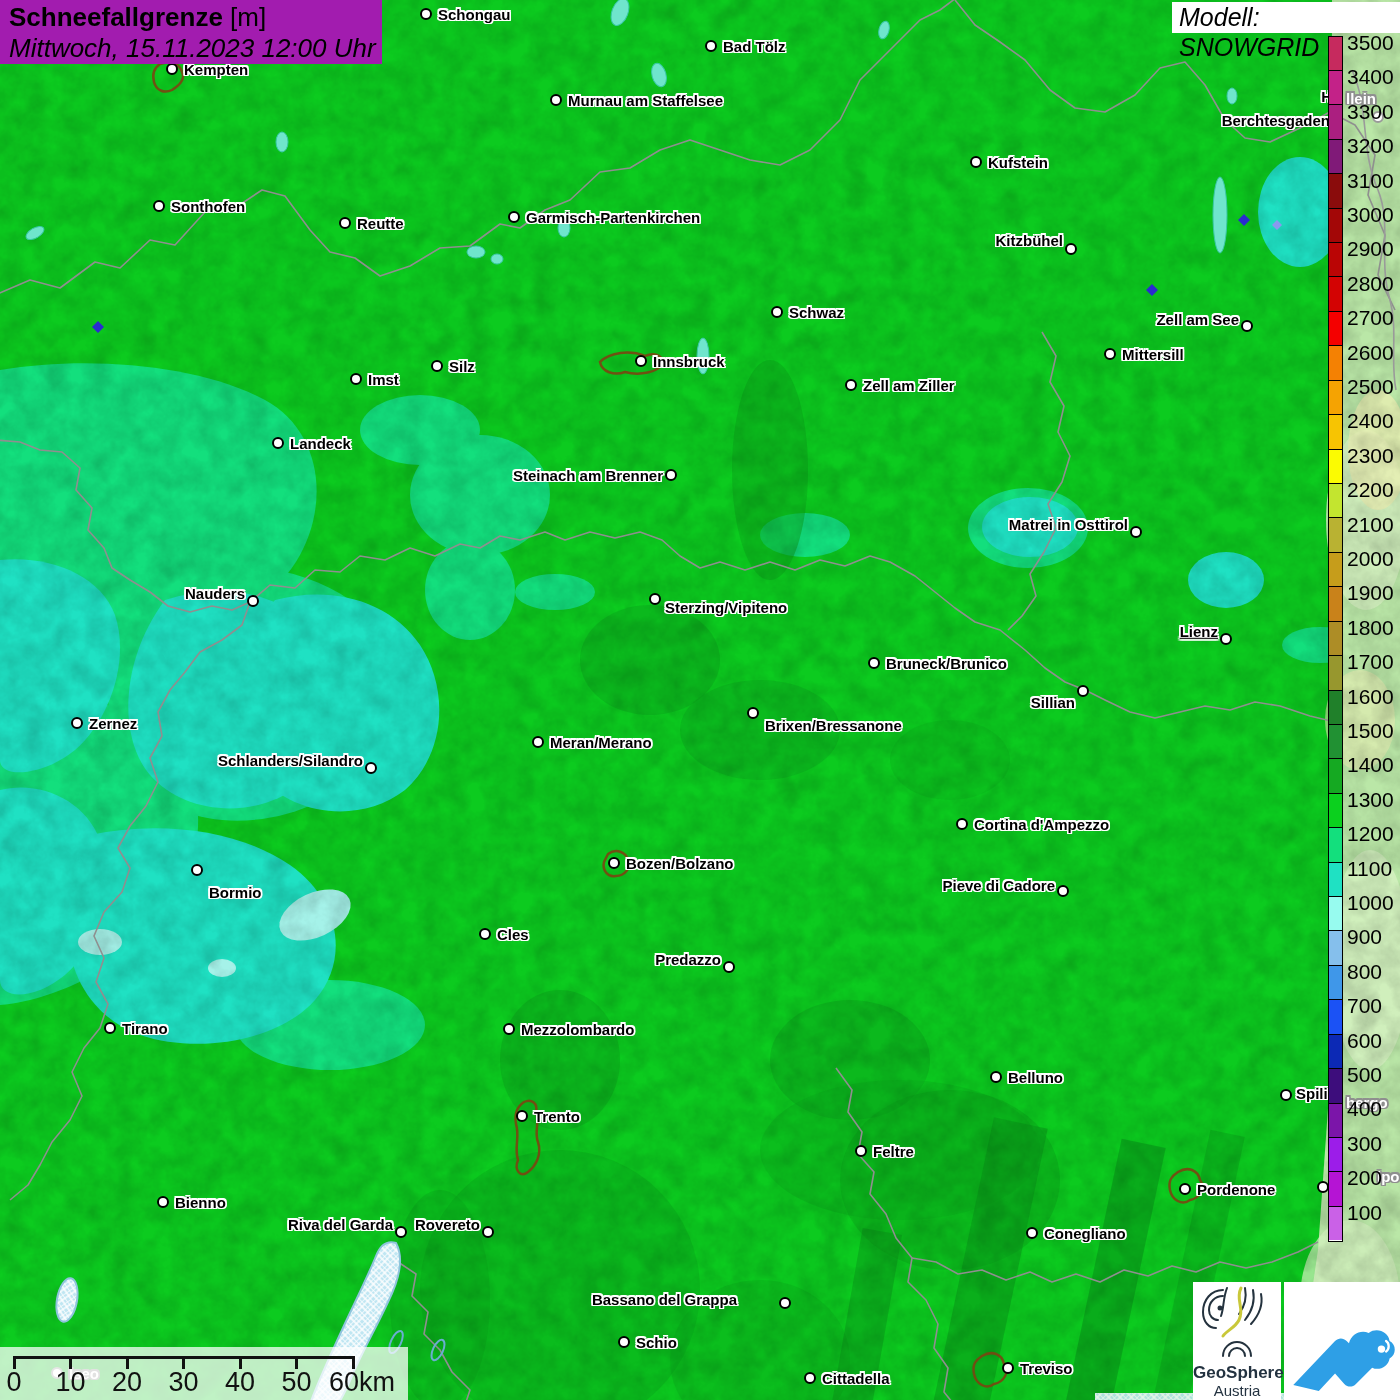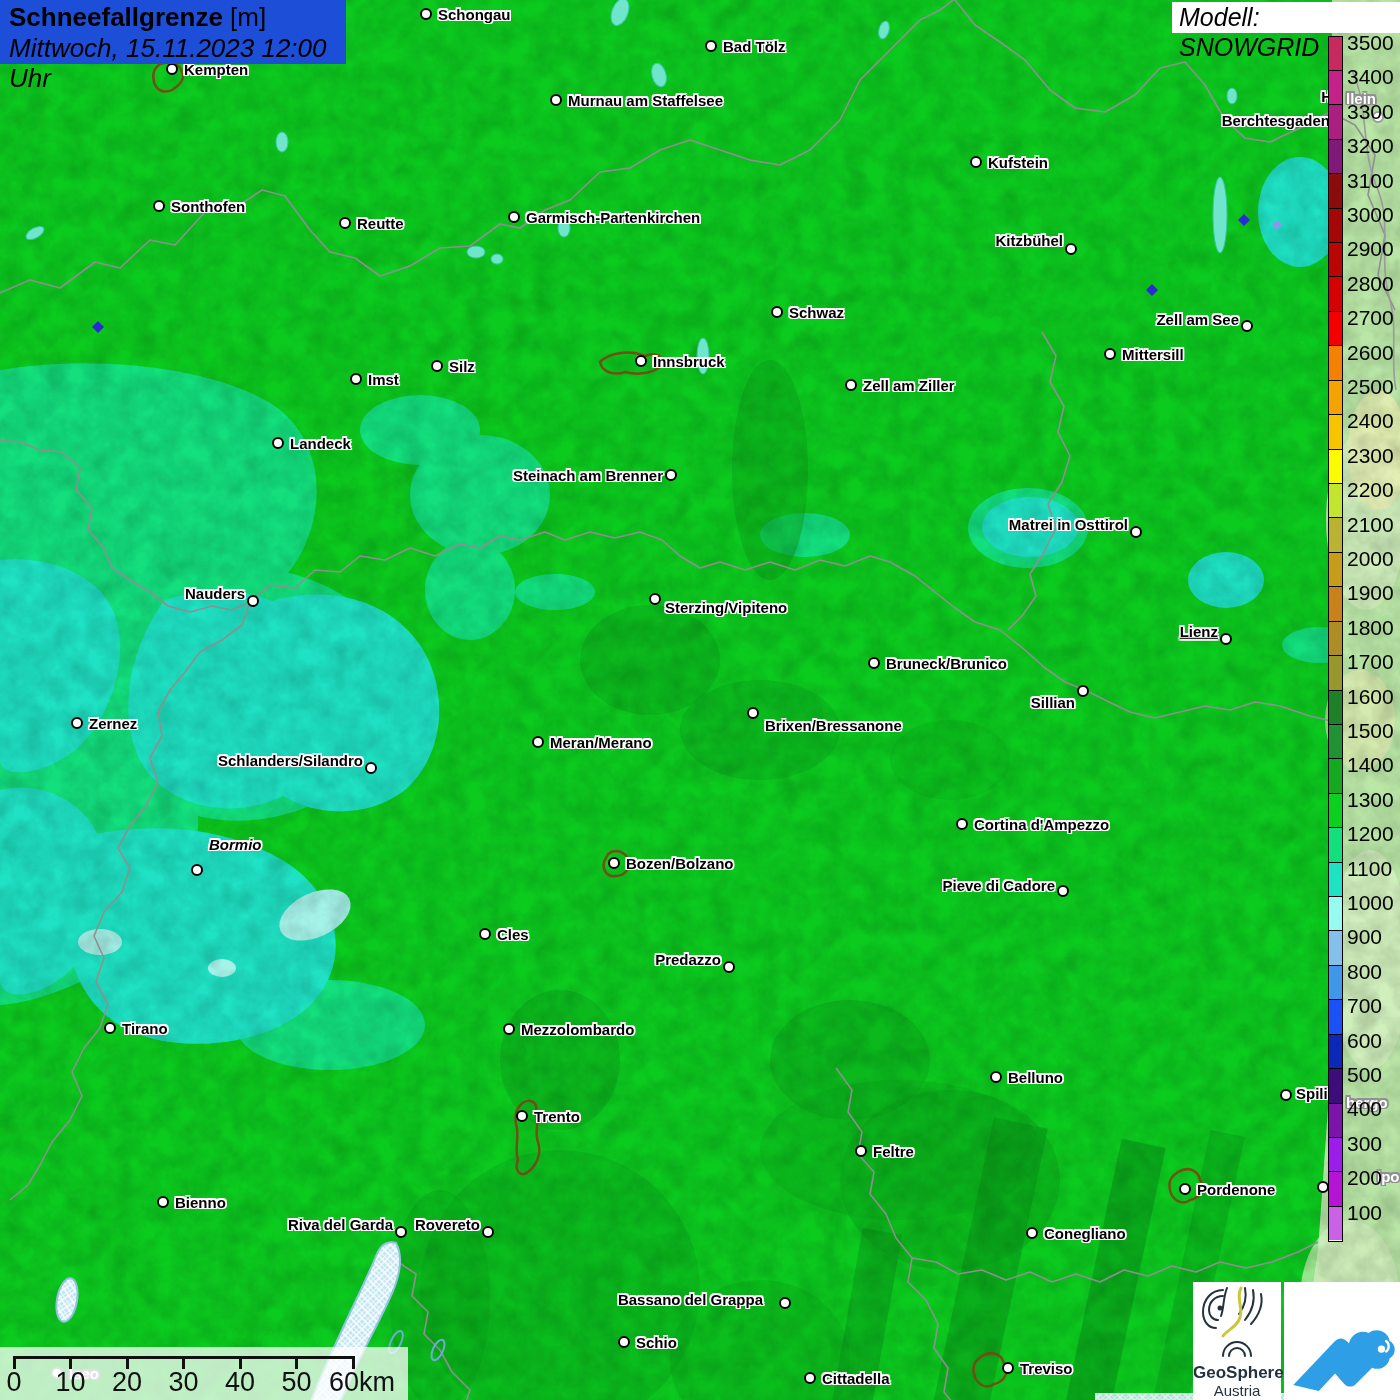--- a/index.html
+++ b/index.html
@@ -22,21 +22,21 @@
                         1.5px 1.5px 0 #8f8f8f,0 -1.5px 0 #8f8f8f,0 1.5px 0 #8f8f8f,
                        -1.5px 0 0 #8f8f8f,1.5px 0 0 #8f8f8f;}
   
   #colorbar{position:absolute;left:1328px;top:35.5px;width:13px;height:1204px;z-index:20;
             border:1.5px solid #000;display:flex;flex-direction:column;background:#fff;}
   .cb-seg{flex:1 1 auto;border-bottom:1px solid #000;}
   .cb-seg:last-child{border-bottom:none;}
   #colorbar-labels{position:absolute;left:0;top:0;width:1400px;height:1400px;z-index:20;pointer-events:none;text-decoration:underline;}
   .cb-lbl{position:absolute;left:1347px;font-size:21px;color:#000;transform:translateY(-50%);}
   
-  #title-box{position:absolute;left:0;top:0;width:346px;height:64px;background:#1d4ed8;z-index:40;
+  #title-box{position:absolute;left:0;top:0;width:382px;height:64px;background:#a21caf;z-index:40;
              padding:2px 0 0 9px;box-sizing:border-box;}
   #title-line1{font-size:26px;line-height:31px;color:#000;}
   #title-line1 b{font-weight:bold;}
   #title-line2{font-size:26px;line-height:30px;font-style:italic;color:#000;}
   #model-box{position:absolute;right:0;top:2px;width:228px;height:31px;background:#fff;z-index:40;
              font-size:25px;font-style:italic;color:#000;line-height:30px;padding-left:7px;box-sizing:border-box;}
   
   #scalebar{position:absolute;left:0;top:1347px;width:408px;height:53px;z-index:30;
             background:rgba(255,255,255,0.74);}
   #sb-line{position:absolute;left:14px;top:9px;width:341px;height:3px;background:#111;}
@@ -234,21 +234,21 @@
       <span class="citylbl" style="left: 765px; top: 714px; margin-top: 12px;">Brixen/Bressanone</span>
       <span class="citydot" style="left: 77px; top: 723px;"></span>
       <span class="citylbl" style="left: 89px; top: 724px;">Zernez</span>
       <span class="citydot" style="left: 538px; top: 742px;"></span>
       <span class="citylbl" style="left: 550px; top: 743px;">Meran/Merano</span>
       <span class="citydot" style="left: 371px; top: 768px;"></span>
       <span class="citylbl r" style="left: 363px; top: 761px;">Schlanders/Silandro</span>
       <span class="citydot" style="left: 962px; top: 824px;"></span>
       <span class="citylbl" style="left: 974px; top: 825px;">Cortina d'Ampezzo</span>
       <span class="citydot" style="left: 197px; top: 870px;"></span>
-      <span class="citylbl" style="left: 209px; top: 845px; font-style: italic;">Bormio</span>
+      <span class="citylbl" style="left: 209px; top: 893px;">Bormio</span>
       <span class="citydot" style="left: 614px; top: 863px;"></span>
       <span class="citylbl" style="left: 626px; top: 864px;">Bozen/Bolzano</span>
       <span class="citydot" style="left: 1063px; top: 891px;"></span>
       <span class="citylbl r" style="left: 1055px; top: 886px;">Pieve di Cadore</span>
       <span class="citydot" style="left: 485px; top: 934px;"></span>
       <span class="citylbl" style="left: 497px; top: 935px;">Cles</span>
       <span class="citydot" style="left: 729px; top: 967px;"></span>
       <span class="citylbl r" style="left: 721px; top: 960px;">Predazzo</span>
       <span class="citydot" style="left: 110px; top: 1028px;"></span>
       <span class="citylbl" style="left: 122px; top: 1029px;">Tirano</span>
@@ -266,21 +266,21 @@
       <span class="citylbl" style="left: 175px; top: 1203px;">Bienno</span>
       <span class="citydot" style="left: 1185px; top: 1189px;"></span>
       <span class="citylbl" style="left: 1197px; top: 1190px;">Pordenone</span>
       <span class="citydot" style="left: 401px; top: 1232px;"></span>
       <span class="citylbl r" style="left: 393px; top: 1225px;">Riva del Garda</span>
       <span class="citydot" style="left: 488px; top: 1232px;"></span>
       <span class="citylbl r" style="left: 480px; top: 1225px;">Rovereto</span>
       <span class="citydot" style="left: 1032px; top: 1233px;"></span>
       <span class="citylbl" style="left: 1044px; top: 1234px;">Conegliano</span>
       <span class="citydot" style="left: 785px; top: 1303px;"></span>
-      <span class="citylbl r" style="left: 763px; top: 1300px;">Bassano del Grappa</span>
+      <span class="citylbl r" style="left: 737px; top: 1300px;">Bassano del Grappa</span>
       <span class="citydot" style="left: 624px; top: 1342px;"></span>
       <span class="citylbl" style="left: 636px; top: 1343px;">Schio</span>
       <span class="citydot" style="left: 810px; top: 1378px;"></span>
       <span class="citylbl" style="left: 822px; top: 1379px;">Cittadella</span>
       <span class="citydot" style="left: 1008px; top: 1368px;"></span>
       <span class="citylbl" style="left: 1020px; top: 1369px;">Treviso</span>
       <span class="citydot gray" style="left: 57px; top: 1373px;"></span>
       <span class="citylbl m" style="left: 69px; top: 1374px;">Iseo</span>
       <span class="citylbl r" style="left: 1332px; top: 97px;">H</span>
       <span class="citylbl m" style="left: 1346px; top: 99px;">llein</span>

